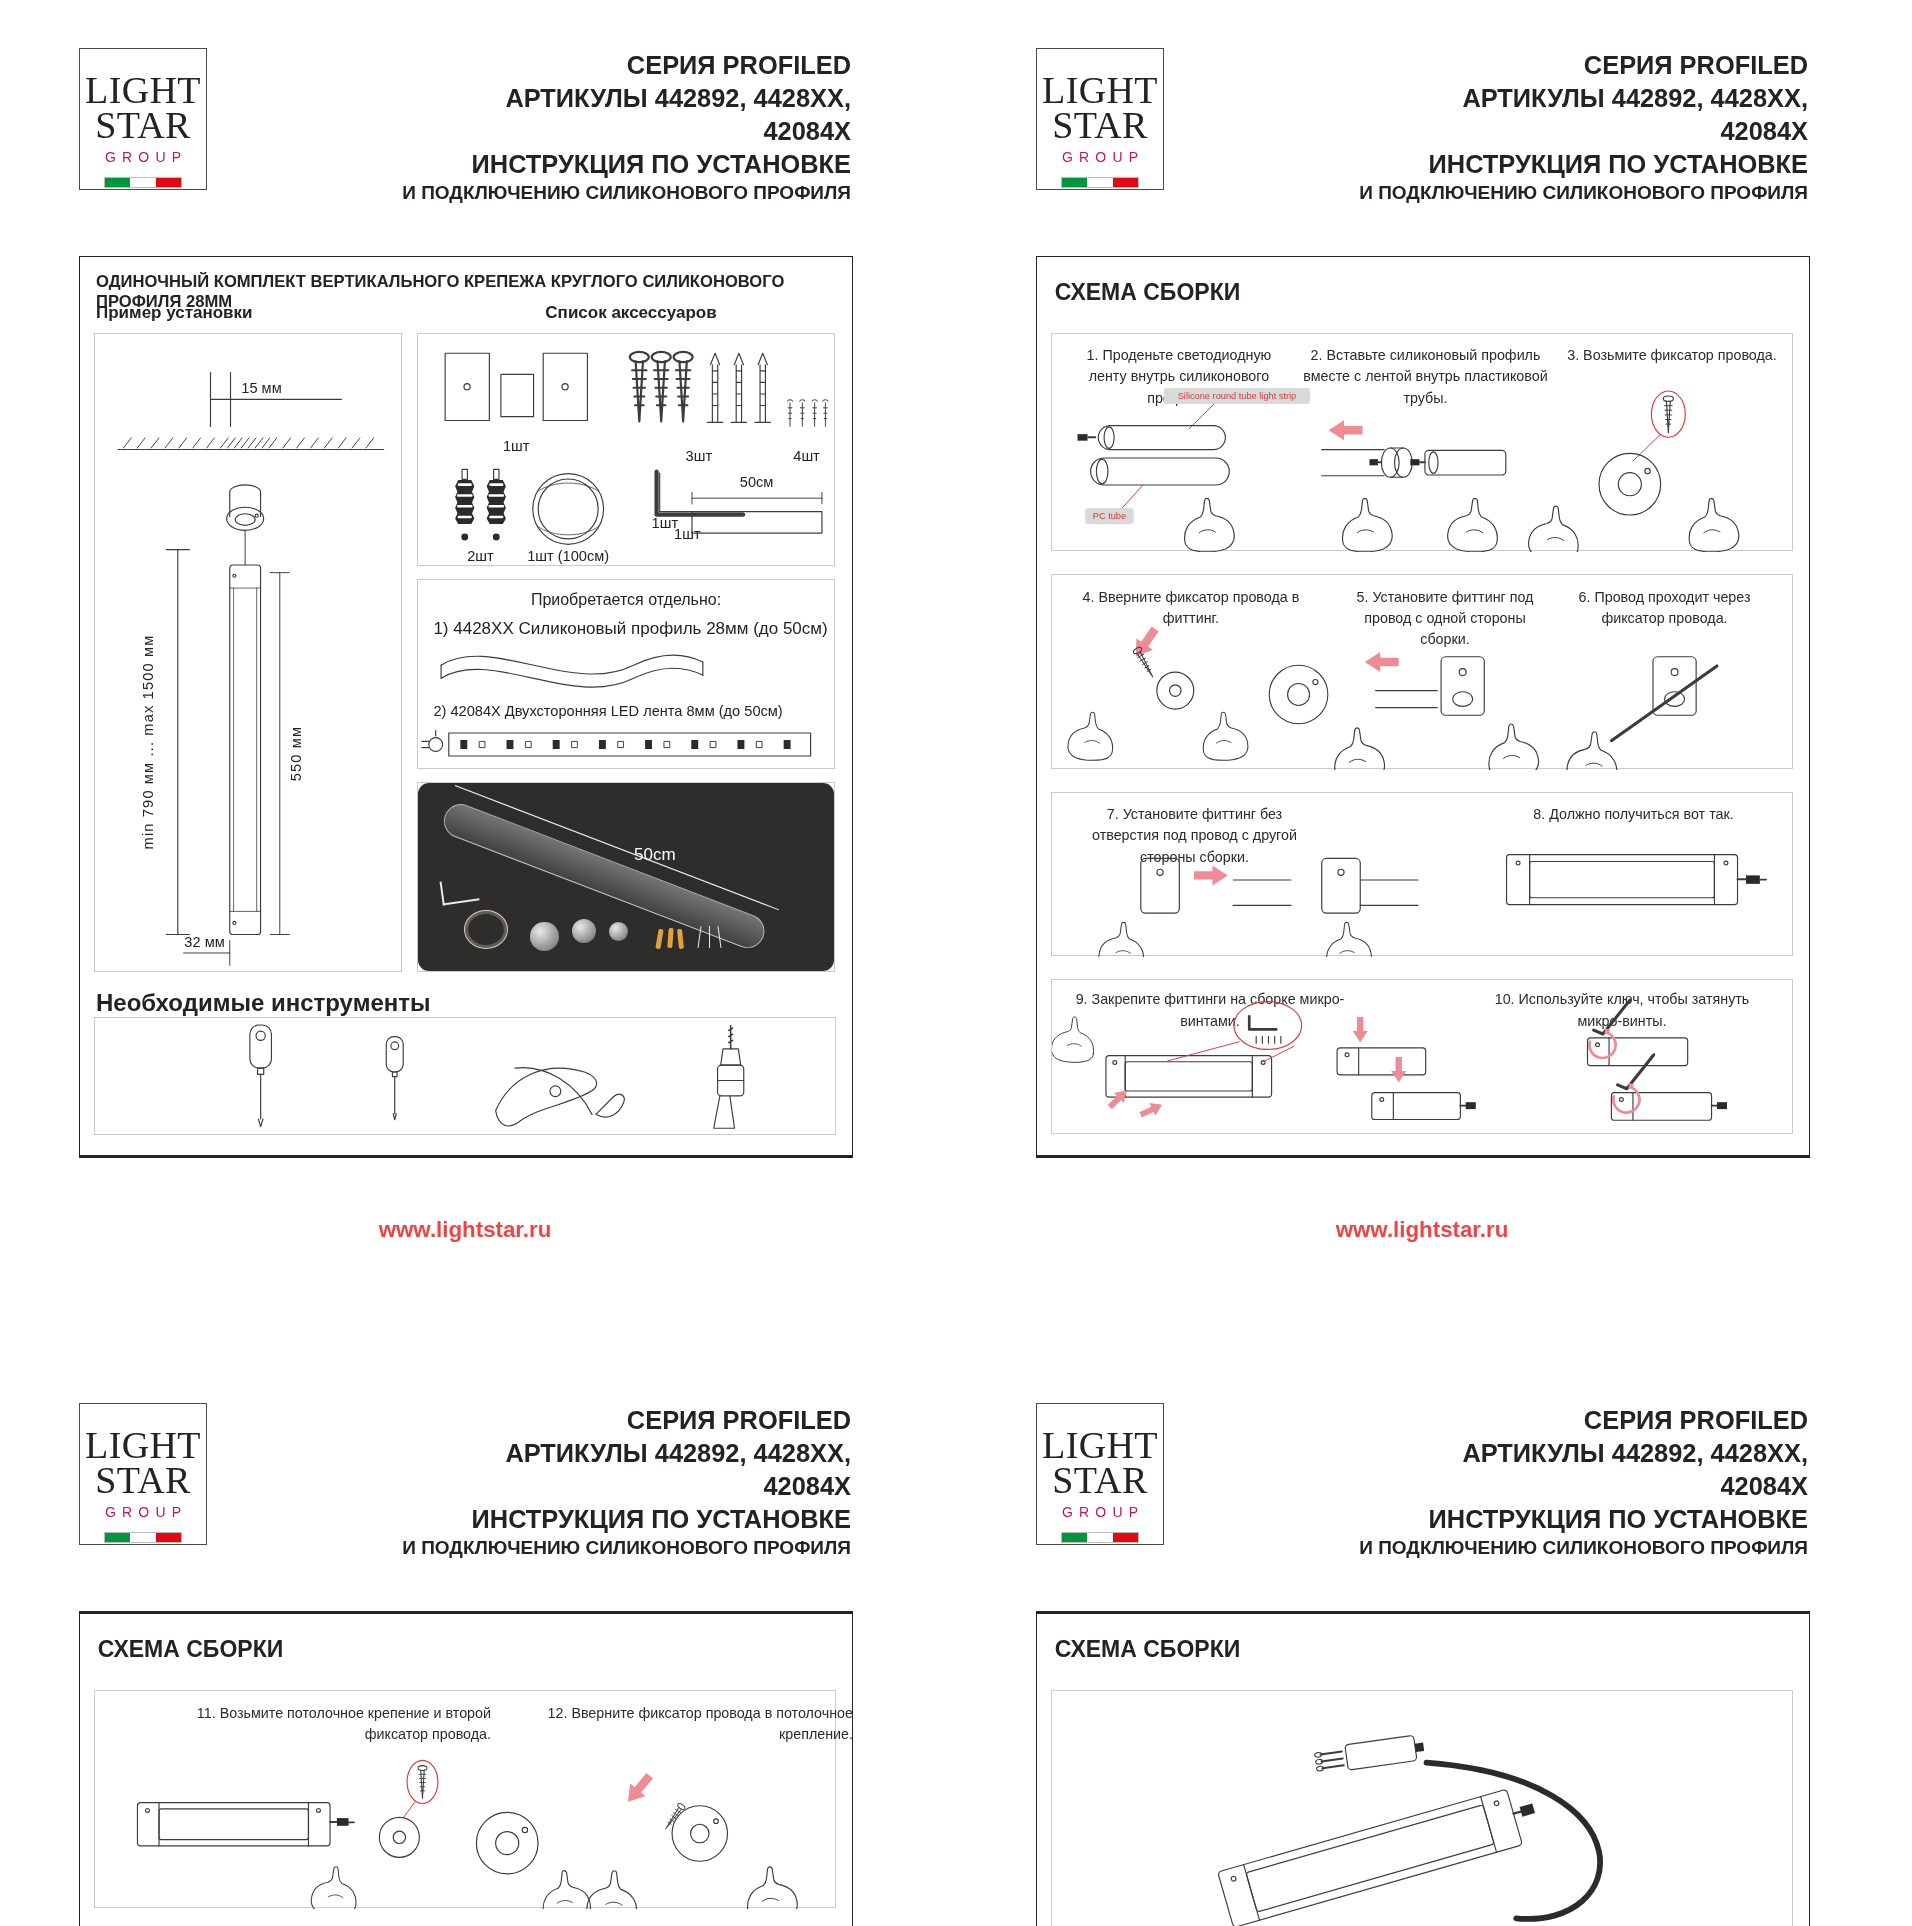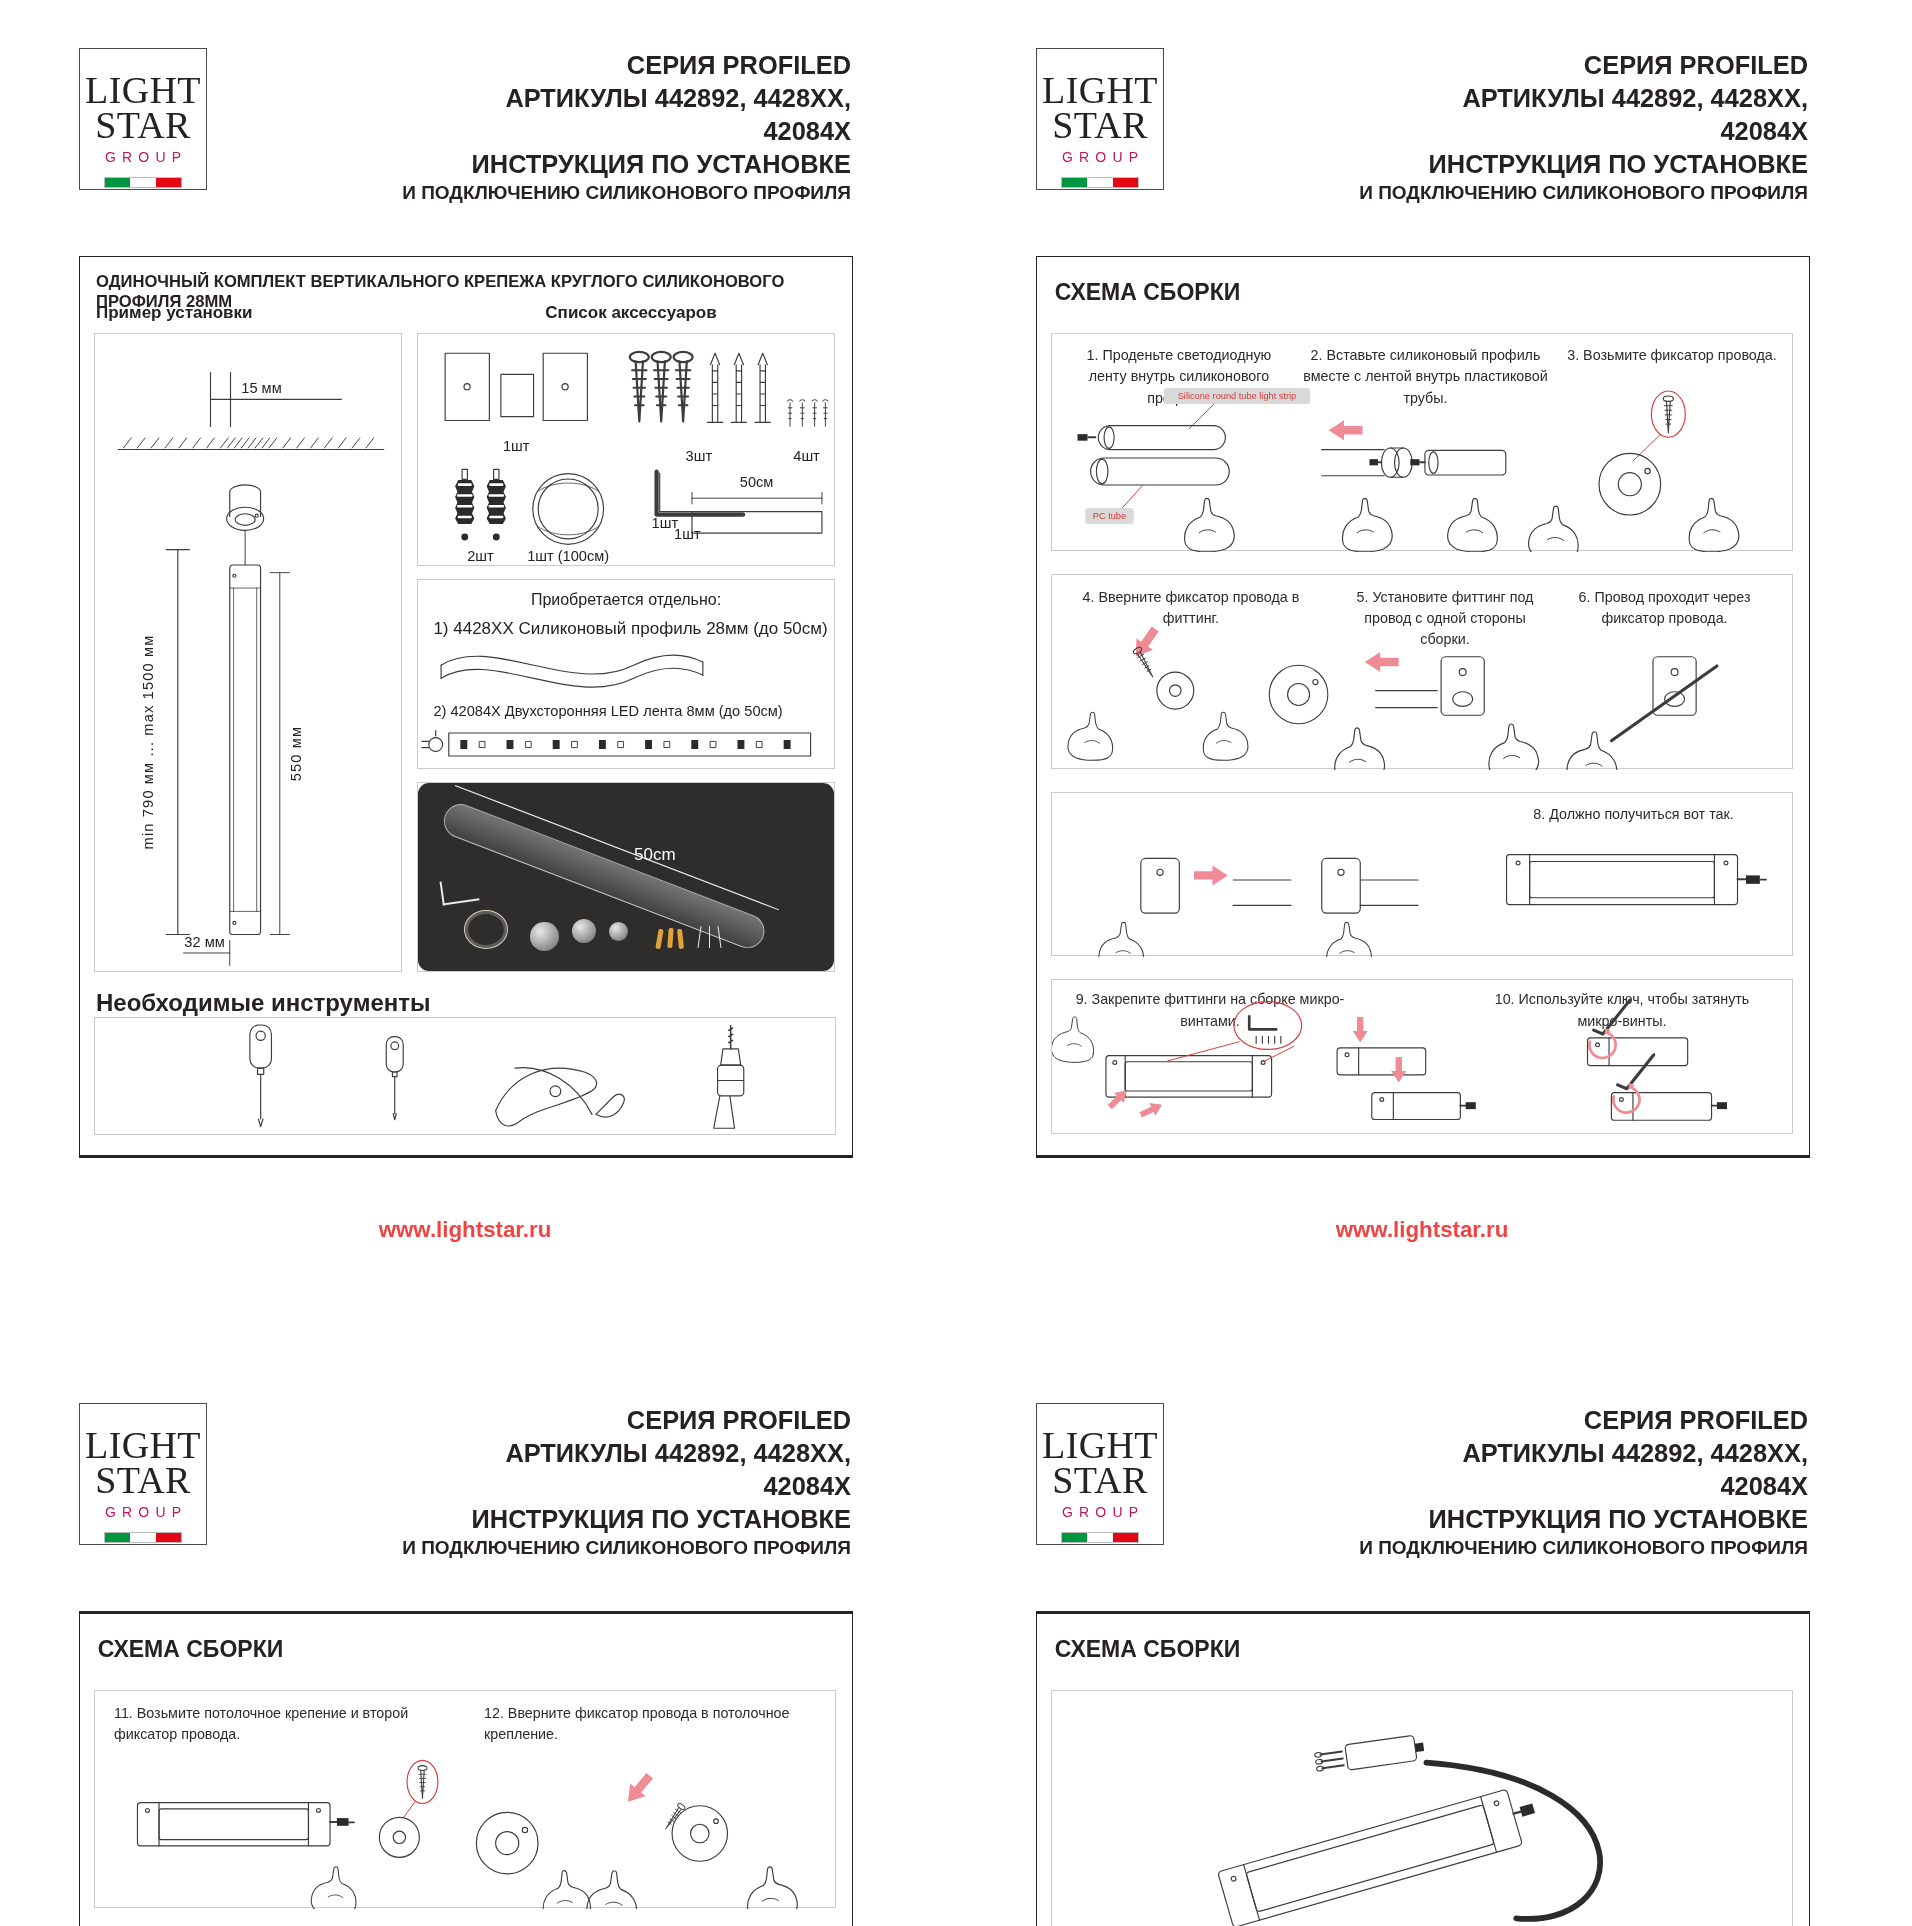--- a/index.html
+++ b/index.html
@@ -20,21 +20,21 @@
   .h-small{font-size:19px;font-weight:bold;line-height:1.25;}
 
   .frame{position:absolute;left:79px;top:256px;width:772px;height:898px;border:1.5px solid #262223;box-sizing:content-box;background:#fff;}
   .row-top .frame{border-bottom-width:3.9px;}
   .row-bottom .frame{border-top-width:3.9px;}
   .foot{position:absolute;left:79px;top:1217px;width:772px;text-align:center;font-size:22.3px;font-weight:bold;color:#ef4444;}
 
   .panel{position:absolute;border:1.2px solid #cbcbcb;background:#fff;box-sizing:border-box;}
   .schema{position:absolute;left:17.7px;top:21.6px;font-size:23px;font-weight:bold;color:#262223;}
   .cap{position:absolute;font-size:14.3px;line-height:1.5;color:#2d2a2b;text-align:center;}
-  .cap.left{text-align:left;}
+  .cap.left{text-align:right;margin-left:38px;}
   .lbl{position:absolute;font-size:17px;font-weight:bold;color:#262223;}
 
   svg.art{position:absolute;left:0;top:0;stroke:#3c3c3c;fill:none;stroke-width:3;stroke-linecap:round;stroke-linejoin:round;}
   svg.art text{stroke:none;fill:#262223;font-family:"Liberation Sans","DejaVu Sans",sans-serif;font-size:38px;}
   svg.art text.tr{fill:#d93a3c;font-size:24px;}
 
   
   .kit-title{position:absolute;left:16px;top:14.6px;width:743px;font-size:16.6px;font-weight:bold;letter-spacing:0;}
   
   .photo{position:absolute;left:0;top:0;right:0;bottom:0;background:#2e2d2c;overflow:hidden;border-radius:11px;}
@@ -369,20 +369,21 @@
             <circle cx="1616" cy="252" r="9"></circle>
             <ellipse cx="1616" cy="322" rx="26" ry="19"></ellipse>
         <path d="M1452 430 L1726 236" stroke-width="8"></path>
         <g>
               <use href="#hand" transform="translate(1480,400) scale(-1,1)"></use>
             </g>
       </svg>
     </div>
 
     <div class="panel" style="left:14px;top:535px;width:742px;height:164px">
+      <div class="cap" style="left:23px;top:10.8px;width:239px">7. Установите фиттинг без отверстия под провод с другой стороны сборки.</div>
       <div class="cap" style="left:458px;top:10.8px;width:247px">8. Должно получиться вот так.</div>
       <svg class="art" viewBox="0 0 1926 426" width="742" height="164">
         <rect x="230" y="170" width="100" height="142" rx="12"></rect>
             <circle cx="280" cy="206" r="8"></circle>
         <use href="#arrowP" transform="translate(368,214) rotate(-90)"></use>
         <path d="M470 226 H620 M470 292 H620"></path>
         <g>
               <use href="#hand" transform="translate(250,330) scale(-.9,.9)"></use>
             </g>
         <rect x="700" y="170" width="100" height="142" rx="12"></rect>

